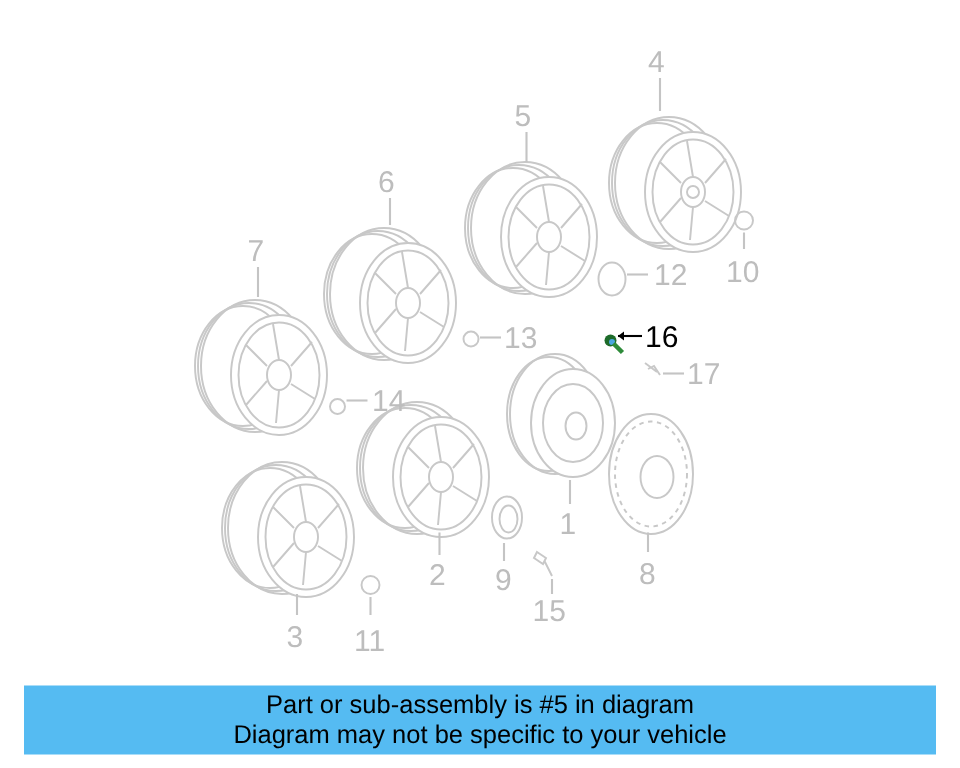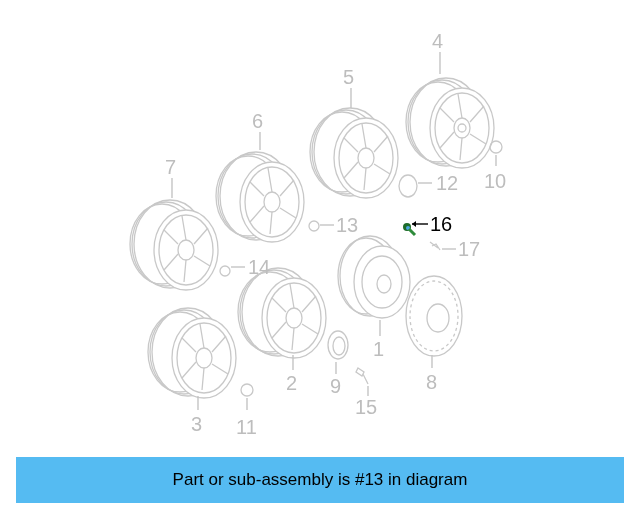--- a/index.html
+++ b/index.html
@@ -139,14 +139,15 @@
   <text class="callout hl" x="430" y="231">16</text>
 
   <g>
     <path class="part" d="M430 242 L438 248 M432 246 L436 244 L440 250"></path>
   </g>
   <line class="arrow" x1="442" y1="249" x2="456" y2="249"></line>
   <text class="callout" x="458" y="256">17</text>
 </svg>
 
 <div class="banner">
-  <span>Part or sub-assembly is #13 in diagram</span>
+  <span>Part or sub-assembly is #5 in diagram</span>
+  <span>Diagram may not be specific to your vehicle</span>
 </div>
 
 </body></html>

